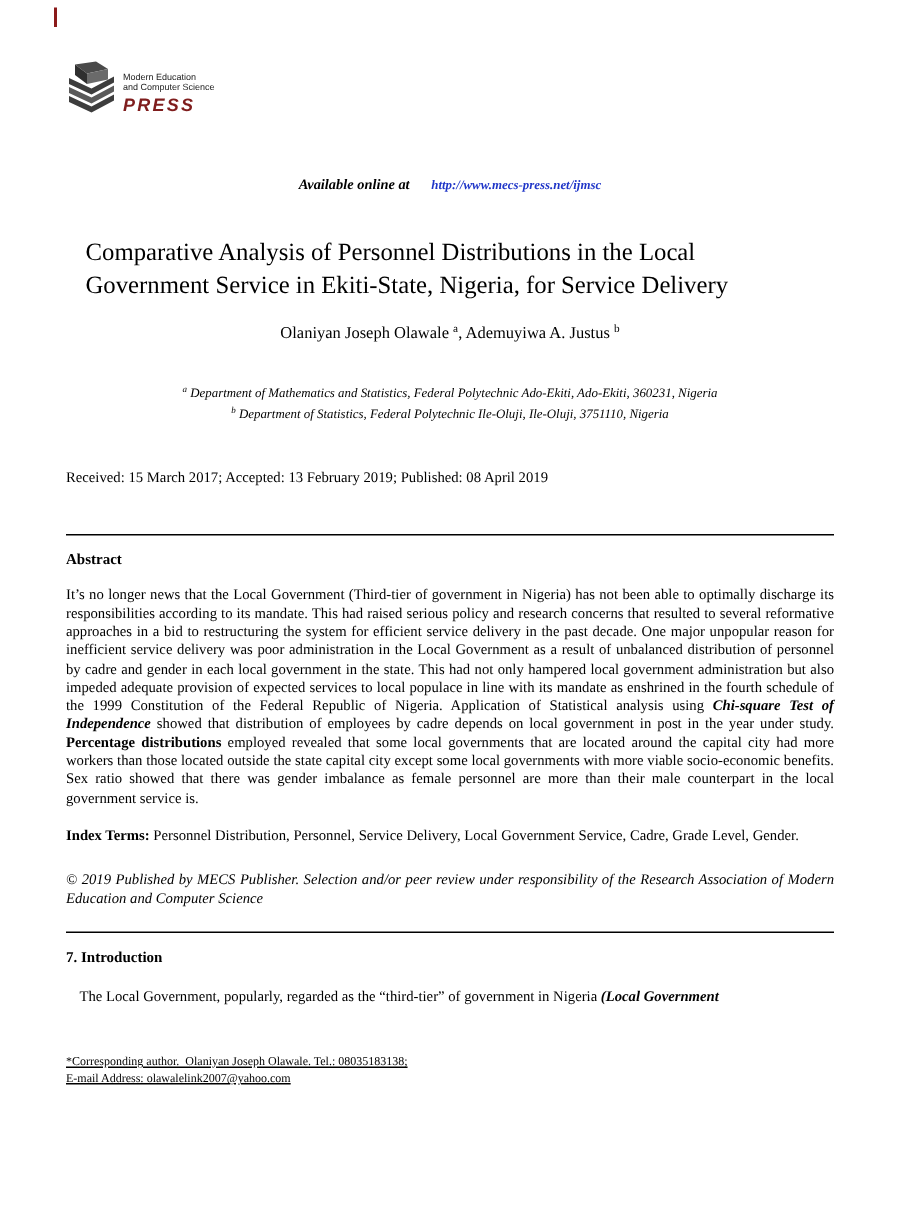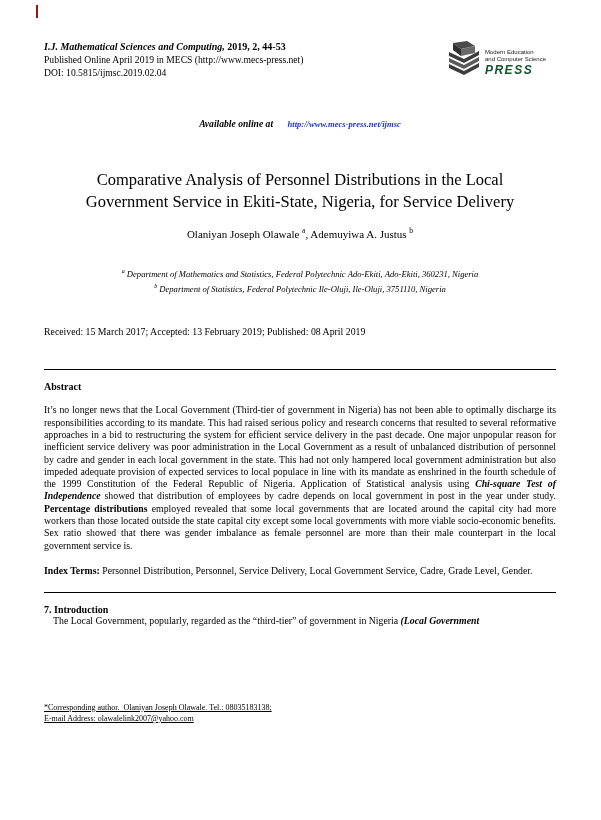--- a/index.html
+++ b/index.html
@@ -12,64 +12,59 @@
   .edge-mark { position:absolute; left:36px; top:5px; width:2px; height:13px; background:#8b1a1a; }
 
   .header-row { display:flex; justify-content:space-between; align-items:flex-start; }
   .hdr-line1 { font-size:10px; font-weight:bold; line-height:13px; }
   .hdr-journal { font-style:italic; }
   .hdr-line { font-size:9.6px; line-height:13px; }
 
   .logo { display:flex; align-items:flex-start; gap:4px; margin-right:10px; margin-top:0; }
   .logo-text { padding-top:9px; font-family:"Liberation Sans", sans-serif; }
   .logo-small { font-size:6px; line-height:6.5px; color:#222; white-space:nowrap; }
-  .logo-press { font-size:12px; font-weight:bold; font-style:italic; letter-spacing:1.5px; margin-top:1px; color:#14532d; }
+  .logo-press { font-size:12px; font-weight:bold; font-style:italic; letter-spacing:1.5px; margin-top:1px; color:#7f1d1d; }
 
   .available { text-align:center; margin-top:38px; font-size:9.6px; font-weight:bold; font-style:italic; }
   .available .url { font-weight:bold; font-style:italic; font-size:8.6px; cursor:pointer; }
 
-  .title { margin:40px auto 0; max-width:486px; text-align:center; font-size:16.5px; font-weight:normal; line-height:22px; }
+  .title { margin:28px auto 0; max-width:486px; font-size:16.5px; font-weight:normal; line-height:22px; }
 
   .authors { margin-top:13px; text-align:center; font-size:11px; }
   .authors sup { font-size:7.5px; }
 
   .affils { margin-top:25px; text-align:center; font-style:italic; font-size:8.6px; line-height:12px; }
   .affils sup { font-size:6px; }
 
   .dates { margin-top:32px; font-size:9.8px; }
 
   .rule  { border:none; border-top:1px solid #000; margin-top:32px; height:0; }
   .rule2 { border:none; border-top:1px solid #000; margin-top:15px; height:0; }
 
   .sec-heading { margin-top:11px; font-size:10px; font-weight:bold; }
 
   .para { margin-top:12px; font-size:9.8px; line-height:12.3px; text-align:justify; }
   .bi { font-weight:bold; font-style:italic; }
   .b  { font-weight:bold; }
 
   .idx { margin-top:13px; font-size:9.8px; line-height:12.3px; text-align:justify; }
   .copyright { margin-top:17px; font-size:9.8px; line-height:12.3px; font-style:italic; text-align:justify; }
-  .intro-p { font-size:9.8px; line-height:12.3px; text-indent:9px; text-align:justify; }
+  .intro-p { margin-top:15px; font-size:9.8px; line-height:12.3px; text-indent:9px; text-align:justify; }
 
   .footnote { position:absolute; left:44px; top:702px; font-size:8px; line-height:11px;text-decoration:underline; }
 </style>
 </head>
 <body>
 
 <div class="page">
   <div class="edge-mark" style="background: rgb(139, 26, 26);"></div>
 
   <div class="content">
 
     <div class="header-row">
-      <div>
-        <div class="hdr-line1"><span class="hdr-journal">I.J. Mathematical Sciences and Computing,</span><span> 2019, 2, 44-53</span></div>
-        <div class="hdr-line">Published Online April 2019 in MECS (http://www.mecs-press.net)</div>
-        <div class="hdr-line">DOI: 10.5815/ijmsc.2019.02.04</div>
-      </div>
       <div class="logo">
         <svg width="34" height="40" viewBox="0 0 34 40">
           <path d="M2 24 L17 31 L32 23 L32 27 L17 35 L2 28 Z" fill="#3d3d3d"></path>
           <path d="M2 18 L17 25 L32 17 L32 21 L17 29 L2 22 Z" fill="#5a5a5a"></path>
           <path d="M2 12 L17 19 L32 11 L32 15 L17 23 L2 16 Z" fill="#3d3d3d"></path>
           <path d="M6 3 L20 1 L28 6 L14 9 Z" fill="#4a4a4a"></path>
           <path d="M6 3 L14 9 L14 16 L6 10 Z" fill="#2f2f2f"></path>
           <path d="M28 6 L14 9 L14 16 L28 13 Z" fill="#6a6a6a"></path>
         </svg>
         <div class="logo-text">
@@ -93,20 +88,21 @@
 
     <div class="dates">Received: 15 March 2017; Accepted: 13 February 2019; Published: 08 April 2019</div>
 
     <hr class="rule">
 
     <div class="sec-heading">Abstract</div>
     <p class="para"><span>It’s no longer news that the Local Government (Third-tier of government in Nigeria) has not been able to optimally discharge its responsibilities according to its mandate. This had raised serious policy and research concerns that resulted to several reformative approaches in a bid to restructuring the system for efficient service delivery in the past decade. One major unpopular reason for inefficient service delivery was poor administration in the Local Government as a result of unbalanced distribution of personnel by cadre and gender in each local government in the state. This had not only hampered local government administration but also impeded adequate provision of expected services to local populace in line with its mandate as enshrined in the fourth schedule of the 1999 Constitution of the Federal Republic of Nigeria. Application of Statistical analysis using </span><span class="bi">Chi-square Test of Independence</span><span> showed that distribution of employees by cadre depends on local government in post in the year under study. </span><span class="b">Percentage distributions</span><span> employed revealed that some local governments that are located around the capital city had more workers than those located outside the state capital city except some local governments with more viable socio-economic benefits. Sex ratio showed that there was gender imbalance as female personnel are more than their male counterpart in the local government service is.</span></p>
 
     <p class="idx"><span class="b">Index Terms:</span><span> Personnel Distribution, Personnel, Service Delivery, Local Government Service, Cadre, Grade Level, Gender.</span></p>
 
+    <p class="copyright">© 2019 Published by MECS Publisher. Selection and/or peer review under responsibility of the Research Association of Modern Education and Computer Science</p>
 
     <hr class="rule2">
 
     <div class="sec-heading">7. Introduction</div>
     <p class="intro-p"><span>The Local Government, popularly, regarded as the “third-tier” of government in Nigeria </span><span class="bi">(Local Government</span></p>
   </div>
 
   <div class="footnote">
     <div>*Corresponding author.&nbsp; Olaniyan Joseph Olawale. Tel.: 08035183138;</div>
     <div>E-mail Address: olawalelink2007@yahoo.com</div>

